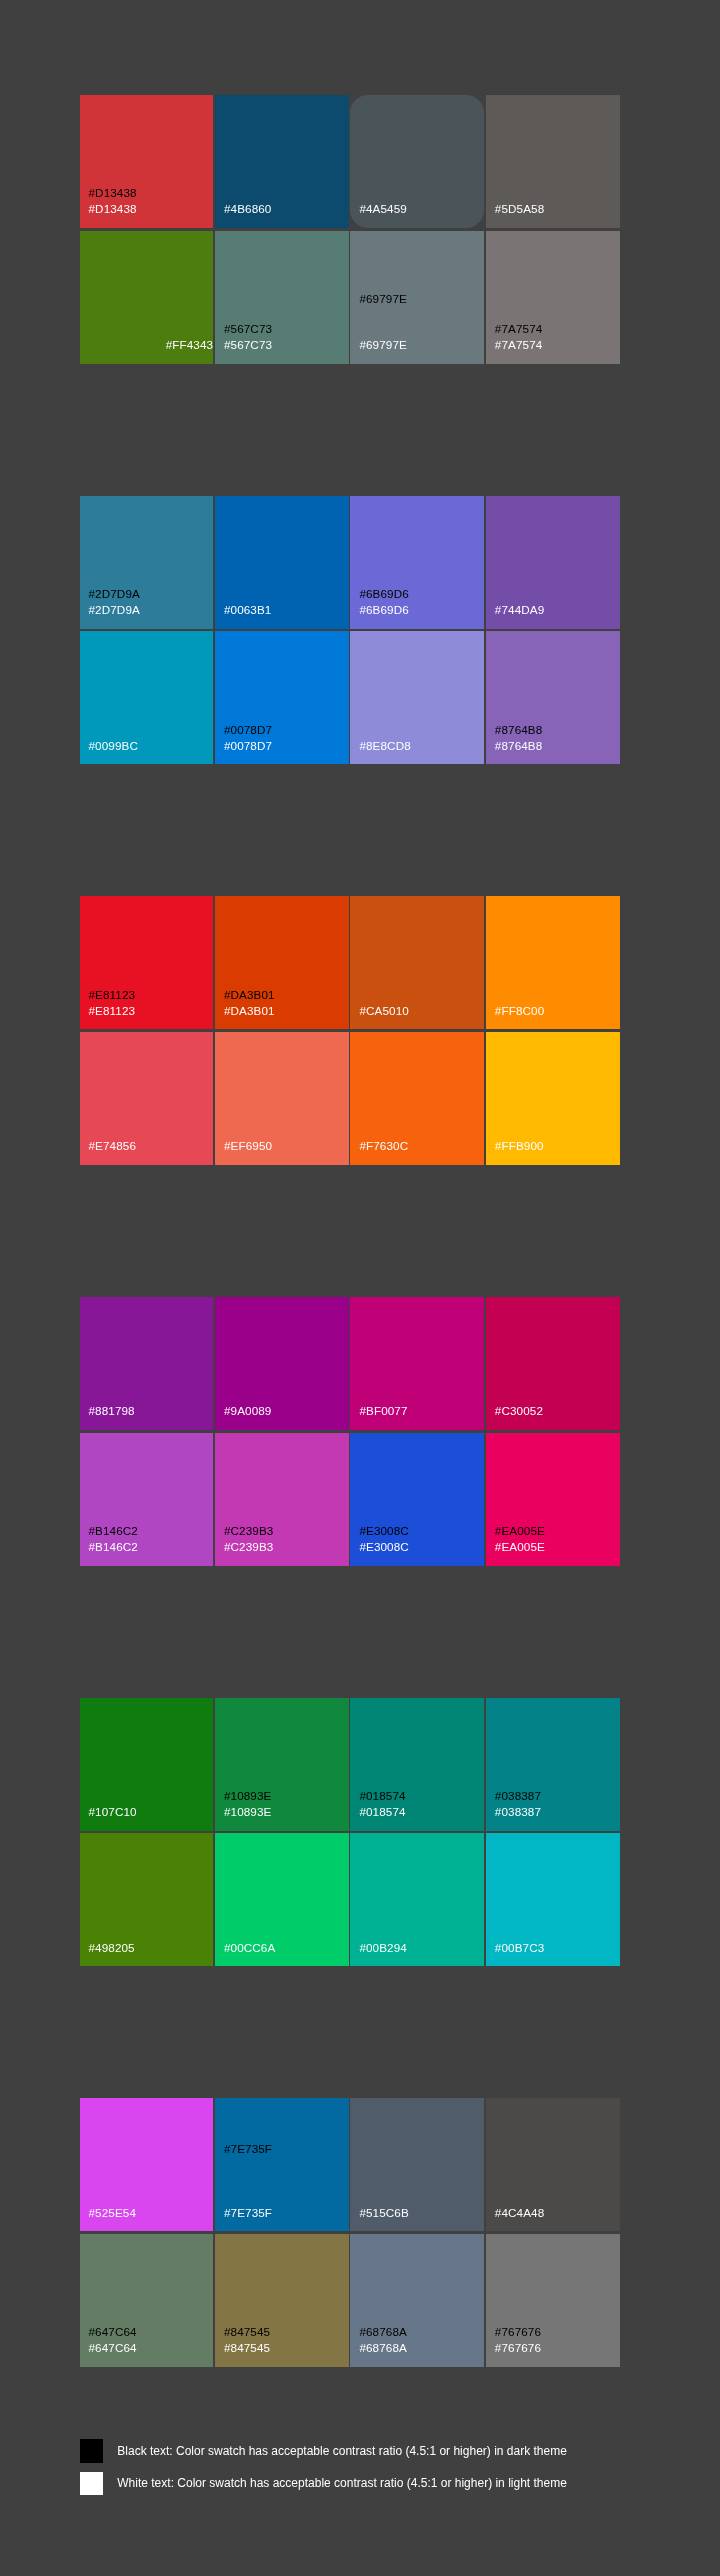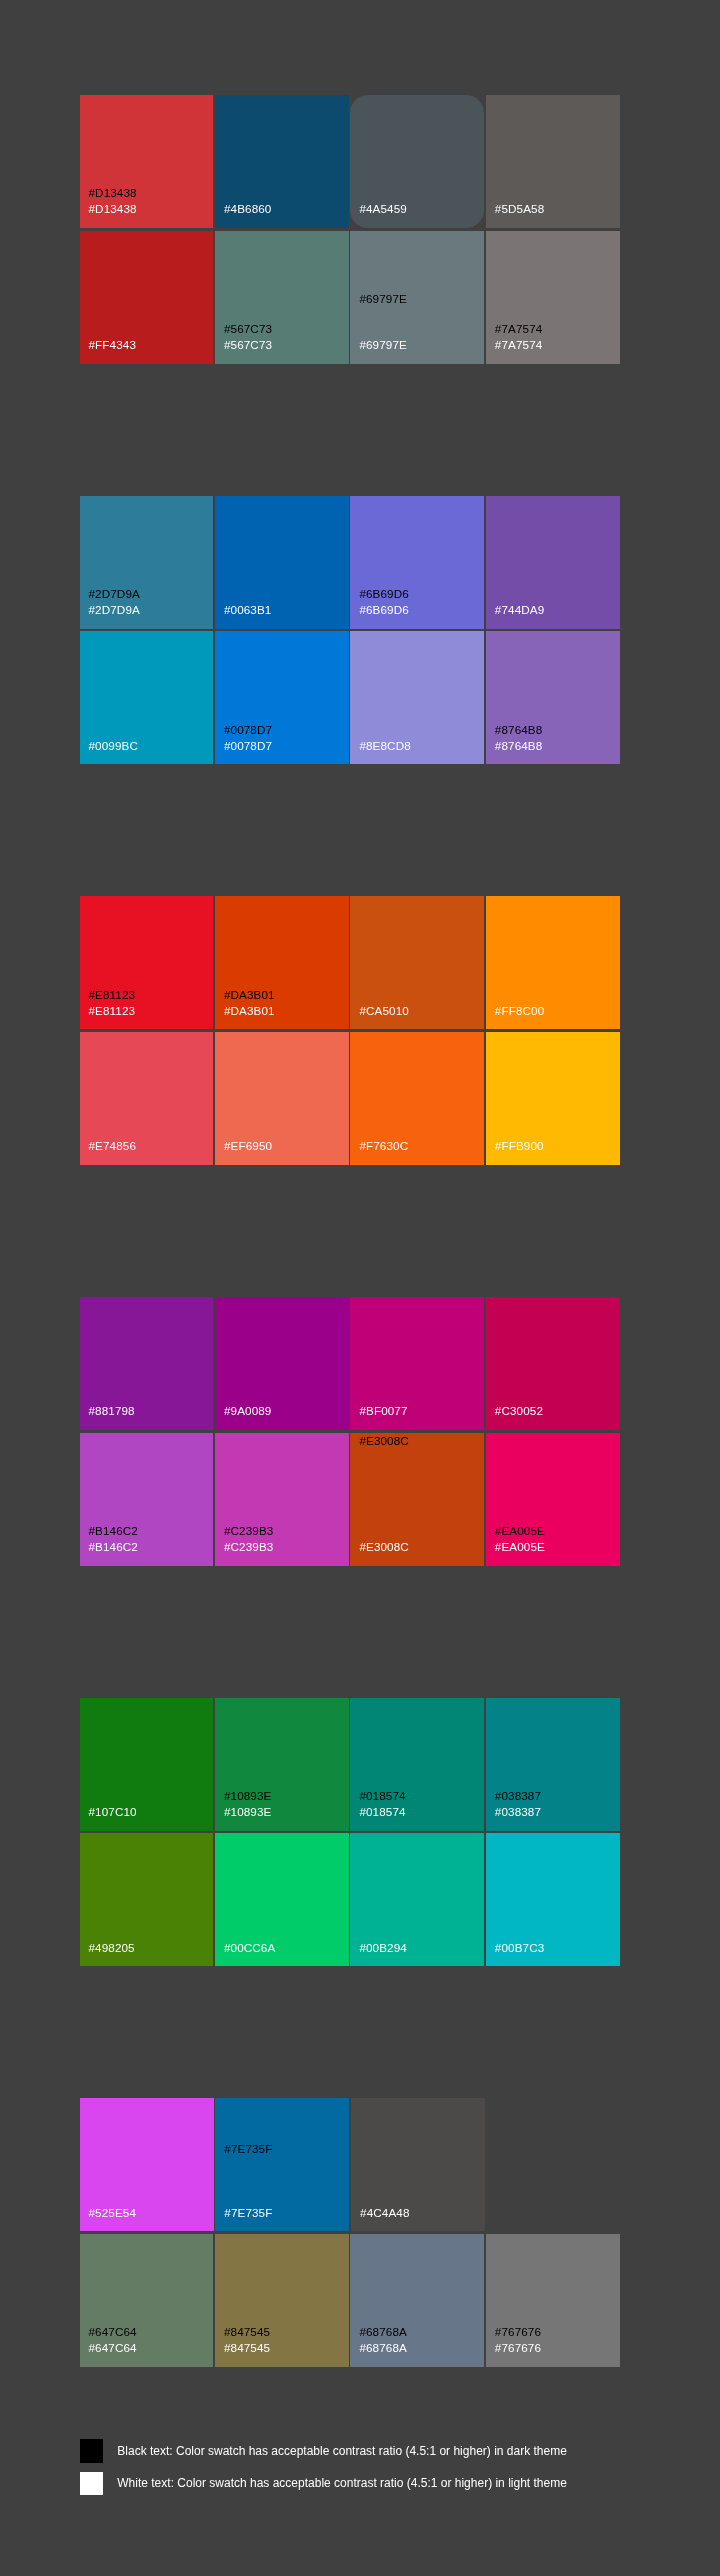--- a/index.html
+++ b/index.html
@@ -100,21 +100,21 @@
           <div class="swatch" style="background: rgb(74, 84, 89); border-radius: 18px;">
             <div class="label dark hidden"></div>
             <div class="label light">#4A5459</div>
           </div>
           <div class="swatch" style="background: rgb(93, 90, 88);">
             <div class="label dark hidden"></div>
             <div class="label light">#5D5A58</div>
           </div>
         </div>
         <div class="row">
-          <div class="swatch" style="background: #b91c1c;">
+          <div class="swatch" style="background: #4d7c0f; text-align: right;">
             <div class="label dark hidden"></div>
             <div class="label light">#FF4343</div>
           </div>
           <div class="swatch" style="background: rgb(86, 124, 115);">
             <div class="label dark">#567C73</div>
             <div class="label light">#567C73</div>
           </div>
           <div class="swatch" style="background: rgb(105, 121, 126); gap: 30px;">
             <div class="label dark">#69797E</div>
             <div class="label light">#69797E</div>
@@ -222,21 +222,21 @@
         </div>
         <div class="row">
           <div class="swatch" style="background: rgb(177, 70, 194);">
             <div class="label dark">#B146C2</div>
             <div class="label light">#B146C2</div>
           </div>
           <div class="swatch" style="background: rgb(194, 57, 179);">
             <div class="label dark">#C239B3</div>
             <div class="label light">#C239B3</div>
           </div>
-          <div class="swatch" style="background: #c2410c; justify-content: space-between;">
+          <div class="swatch" style="background: #1d4ed8;">
             <div class="label dark">#E3008C</div>
             <div class="label light">#E3008C</div>
           </div>
           <div class="swatch" style="background: rgb(234, 0, 94);">
             <div class="label dark">#EA005E</div>
             <div class="label light">#EA005E</div>
           </div>
         </div>
       </div>
       <div class="group">
@@ -279,20 +279,24 @@
       </div>
       <div class="group">
         <div class="row">
           <div class="swatch" style="background: #d946ef;">
             <div class="label dark hidden"></div>
             <div class="label light">#525E54</div>
           </div>
           <div class="swatch" style="background: #0369a1; gap: 48px;">
             <div class="label dark">#7E735F</div>
             <div class="label light">#7E735F</div>
+          </div>
+          <div class="swatch" style="background: rgb(81, 92, 107);">
+            <div class="label dark hidden"></div>
+            <div class="label light">#515C6B</div>
           </div>
           <div class="swatch" style="background: rgb(76, 74, 72);">
             <div class="label dark hidden"></div>
             <div class="label light">#4C4A48</div>
           </div>
         </div>
         <div class="row">
           <div class="swatch" style="background: rgb(100, 124, 100);">
             <div class="label dark">#647C64</div>
             <div class="label light">#647C64</div>

